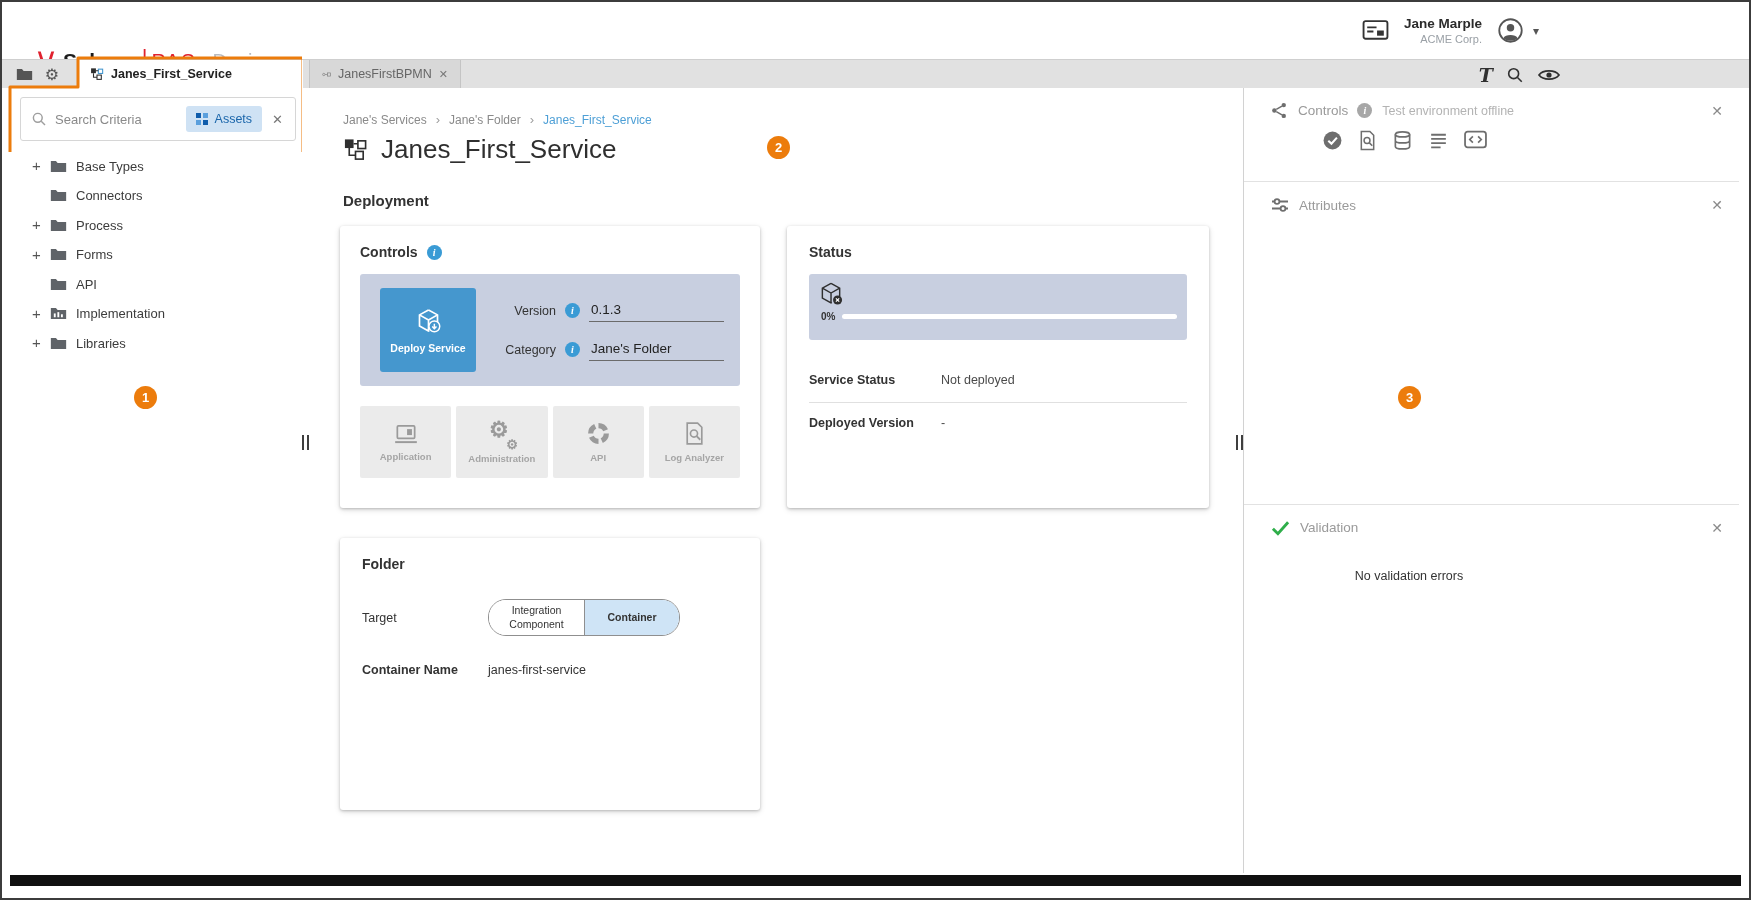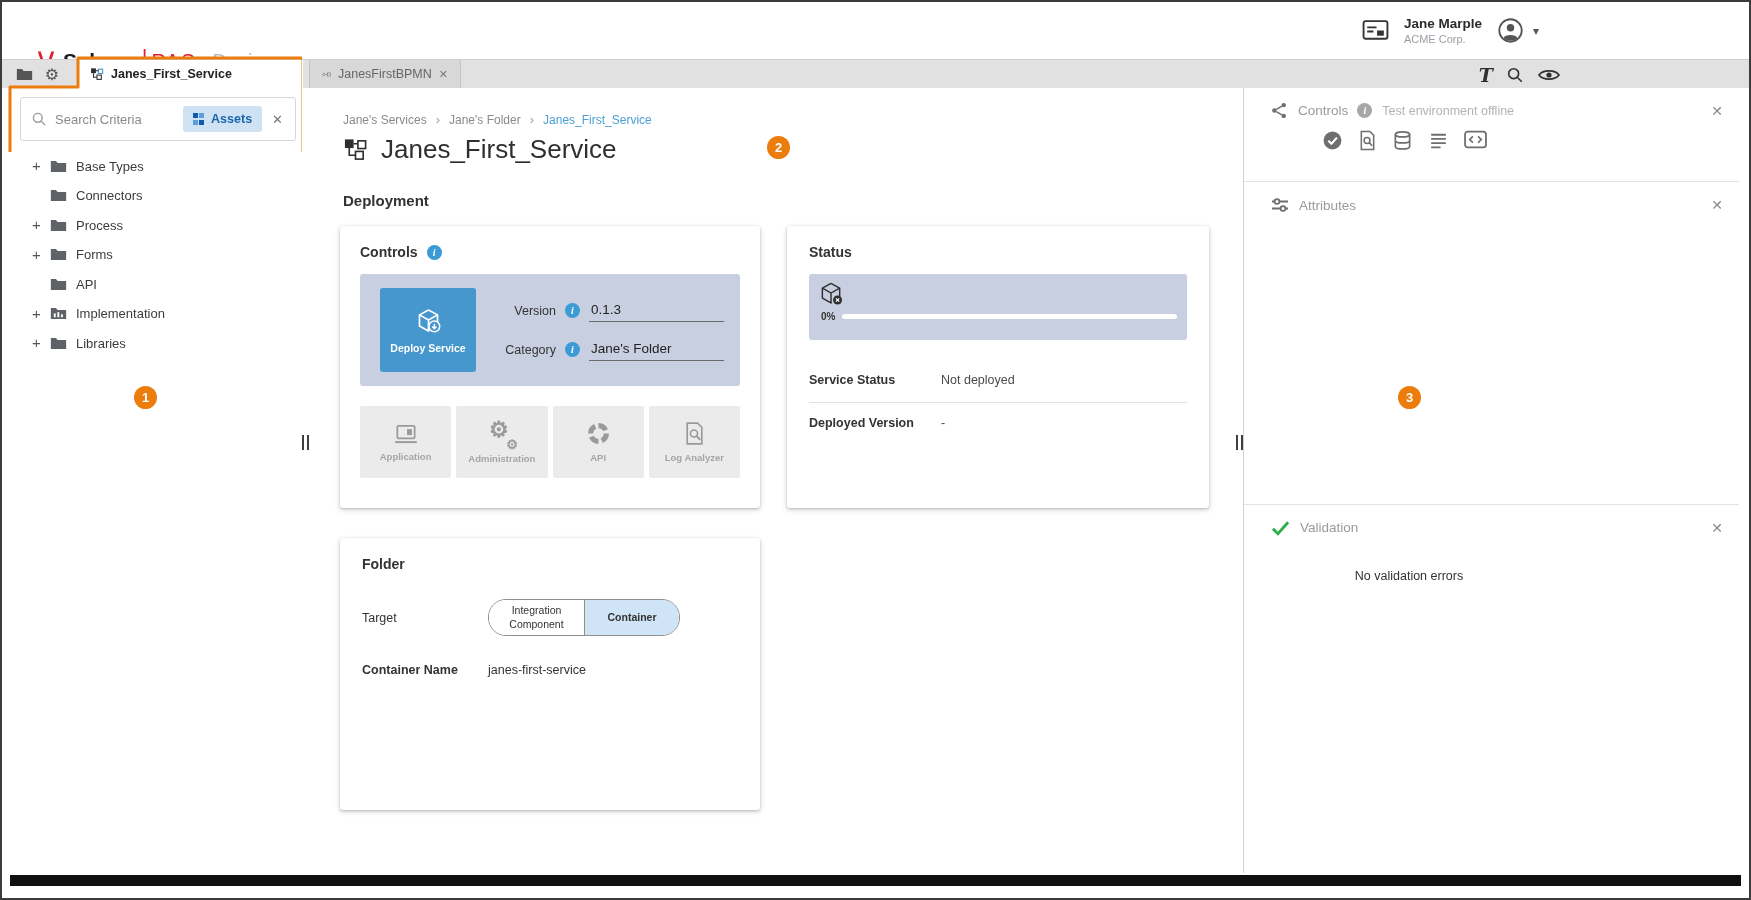--- a/index.html
+++ b/index.html
@@ -7,42 +7,42 @@
   .page { position:relative; width:1751px; height:900px; border:2px solid #3c3c3c; background:#fff; overflow:hidden; }
 
   
   .app-header { position:absolute; top:0; left:0; right:0; height:57px; background:#fff; }
   .brand { position:absolute; left:34px; top:0; height:71px; display:flex; align-items:flex-end; }
   .brand-scheer { font-size:21px; font-weight:bold; color:#1c1c1c; letter-spacing:.3px; margin-left:7px; }
   .brand-div { color:#e0212e; font-size:22px; margin:0 4px 2px 7px; font-weight:300; }
   .brand-pas { font-size:21px; color:#e0212e; letter-spacing:1.5px; }
   .brand-product { font-size:20px; color:#b8bbc0; margin-left:16px; }
   .header-right { position:absolute; right:210px; top:0; height:57px; display:flex; align-items:center; gap:15px; }
-  .user-block { text-align:left; line-height:1.3; }
+  .user-block { text-align:right; line-height:1.3; }
   .user-name { font-size:13.5px; font-weight:bold; color:#2b2b2b; }
   .user-org { font-size:11px; color:#9aa0a6; }
   .caret { color:#555; font-size:12px; cursor:pointer; margin-left:-6px; }
   .hdr-icon { display:flex; align-items:center; cursor:pointer; }
 
   
   .tabbar { position:absolute; top:57px; left:0; right:0; height:29px; background:#e1e1e1; border-top:1px solid #cfcfcf; display:flex; align-items:stretch; padding-left:8px; }
   .tool-btn { width:28px; display:flex; align-items:center; justify-content:center; background:transparent; border:none; color:#555; font-size:16px; cursor:pointer; }
   .tab { display:flex; align-items:center; gap:7px; padding:0 12px; font-size:12.5px; cursor:pointer; }
   .tab.active { background:#fff; color:#222; font-weight:bold; width:225px; margin-left:12px; }
   .tab.inactive { background:#d8d8d8; color:#666; margin-left:6px; width:152px; border-left:1px solid #c4c4c4; border-right:1px solid #c4c4c4; }
   .tab-close { margin-left:auto; font-size:11px; color:#777; cursor:pointer; }
   .tabbar-tools { position:absolute; right:188px; top:0; height:29px; display:flex; align-items:center; gap:13px; }
   .tool-T { font-family:"DejaVu Serif", serif; font-style:italic; font-size:19px; font-weight:600; color:#2f2f2f; cursor:pointer; }
 
   
   .sidebar { position:absolute; top:86px; left:10px; width:294px; bottom:25px; background:#fff; }
   .search-box { margin:9px 10px 10px 8px; height:44px; border:1px solid #d6d6d6; border-radius:3px; display:flex; align-items:center; padding:0 10px; gap:8px; }
   .search-box input { border:none; outline:none; flex:1; min-width:0; font-size:13px; color:#701a75; font-family:Liberation Sans, sans-serif; background:transparent; }
   .search-box input::placeholder { color:#8a8a8a; }
-  .assets-chip { display:flex; align-items:center; gap:7px; background:#cfe2f4; border-radius:3px; padding:6px 10px; font-size:12.5px; color:#1b66ab; font-weight:700; cursor:pointer; white-space:nowrap; }
+  .assets-chip { display:flex; align-items:center; gap:7px; background:#cfe2f4; border-radius:3px; padding:6px 10px; font-size:12.5px; color:#1b66ab; font-weight:400; cursor:pointer; white-space:nowrap; }
   .chip-icon { display:grid; grid-template-columns:5px 5px; gap:1.5px; }
   .chip-icon i { width:5px; height:5px; display:block; }
   .chip-icon i:nth-child(1){background:#0f5cab;} .chip-icon i:nth-child(2){background:#5a9fdd;}
   .chip-icon i:nth-child(3){background:#5a9fdd;} .chip-icon i:nth-child(4){background:#0f5cab;}
   .search-clear { color:#777; font-size:13px; cursor:pointer; padding:0 2px; }
   .tree { list-style:none; margin-top:4px; }
   .tree-row { display:flex; align-items:center; height:29.5px; padding-left:20px; font-size:13px; color:#3c3c3c; cursor:pointer; }
   .expander { width:18px; font-size:15px; color:#555; }
   .tree-row.no-exp .expander { visibility:hidden; }
   .tree-folder { margin-right:9px; display:flex; }

